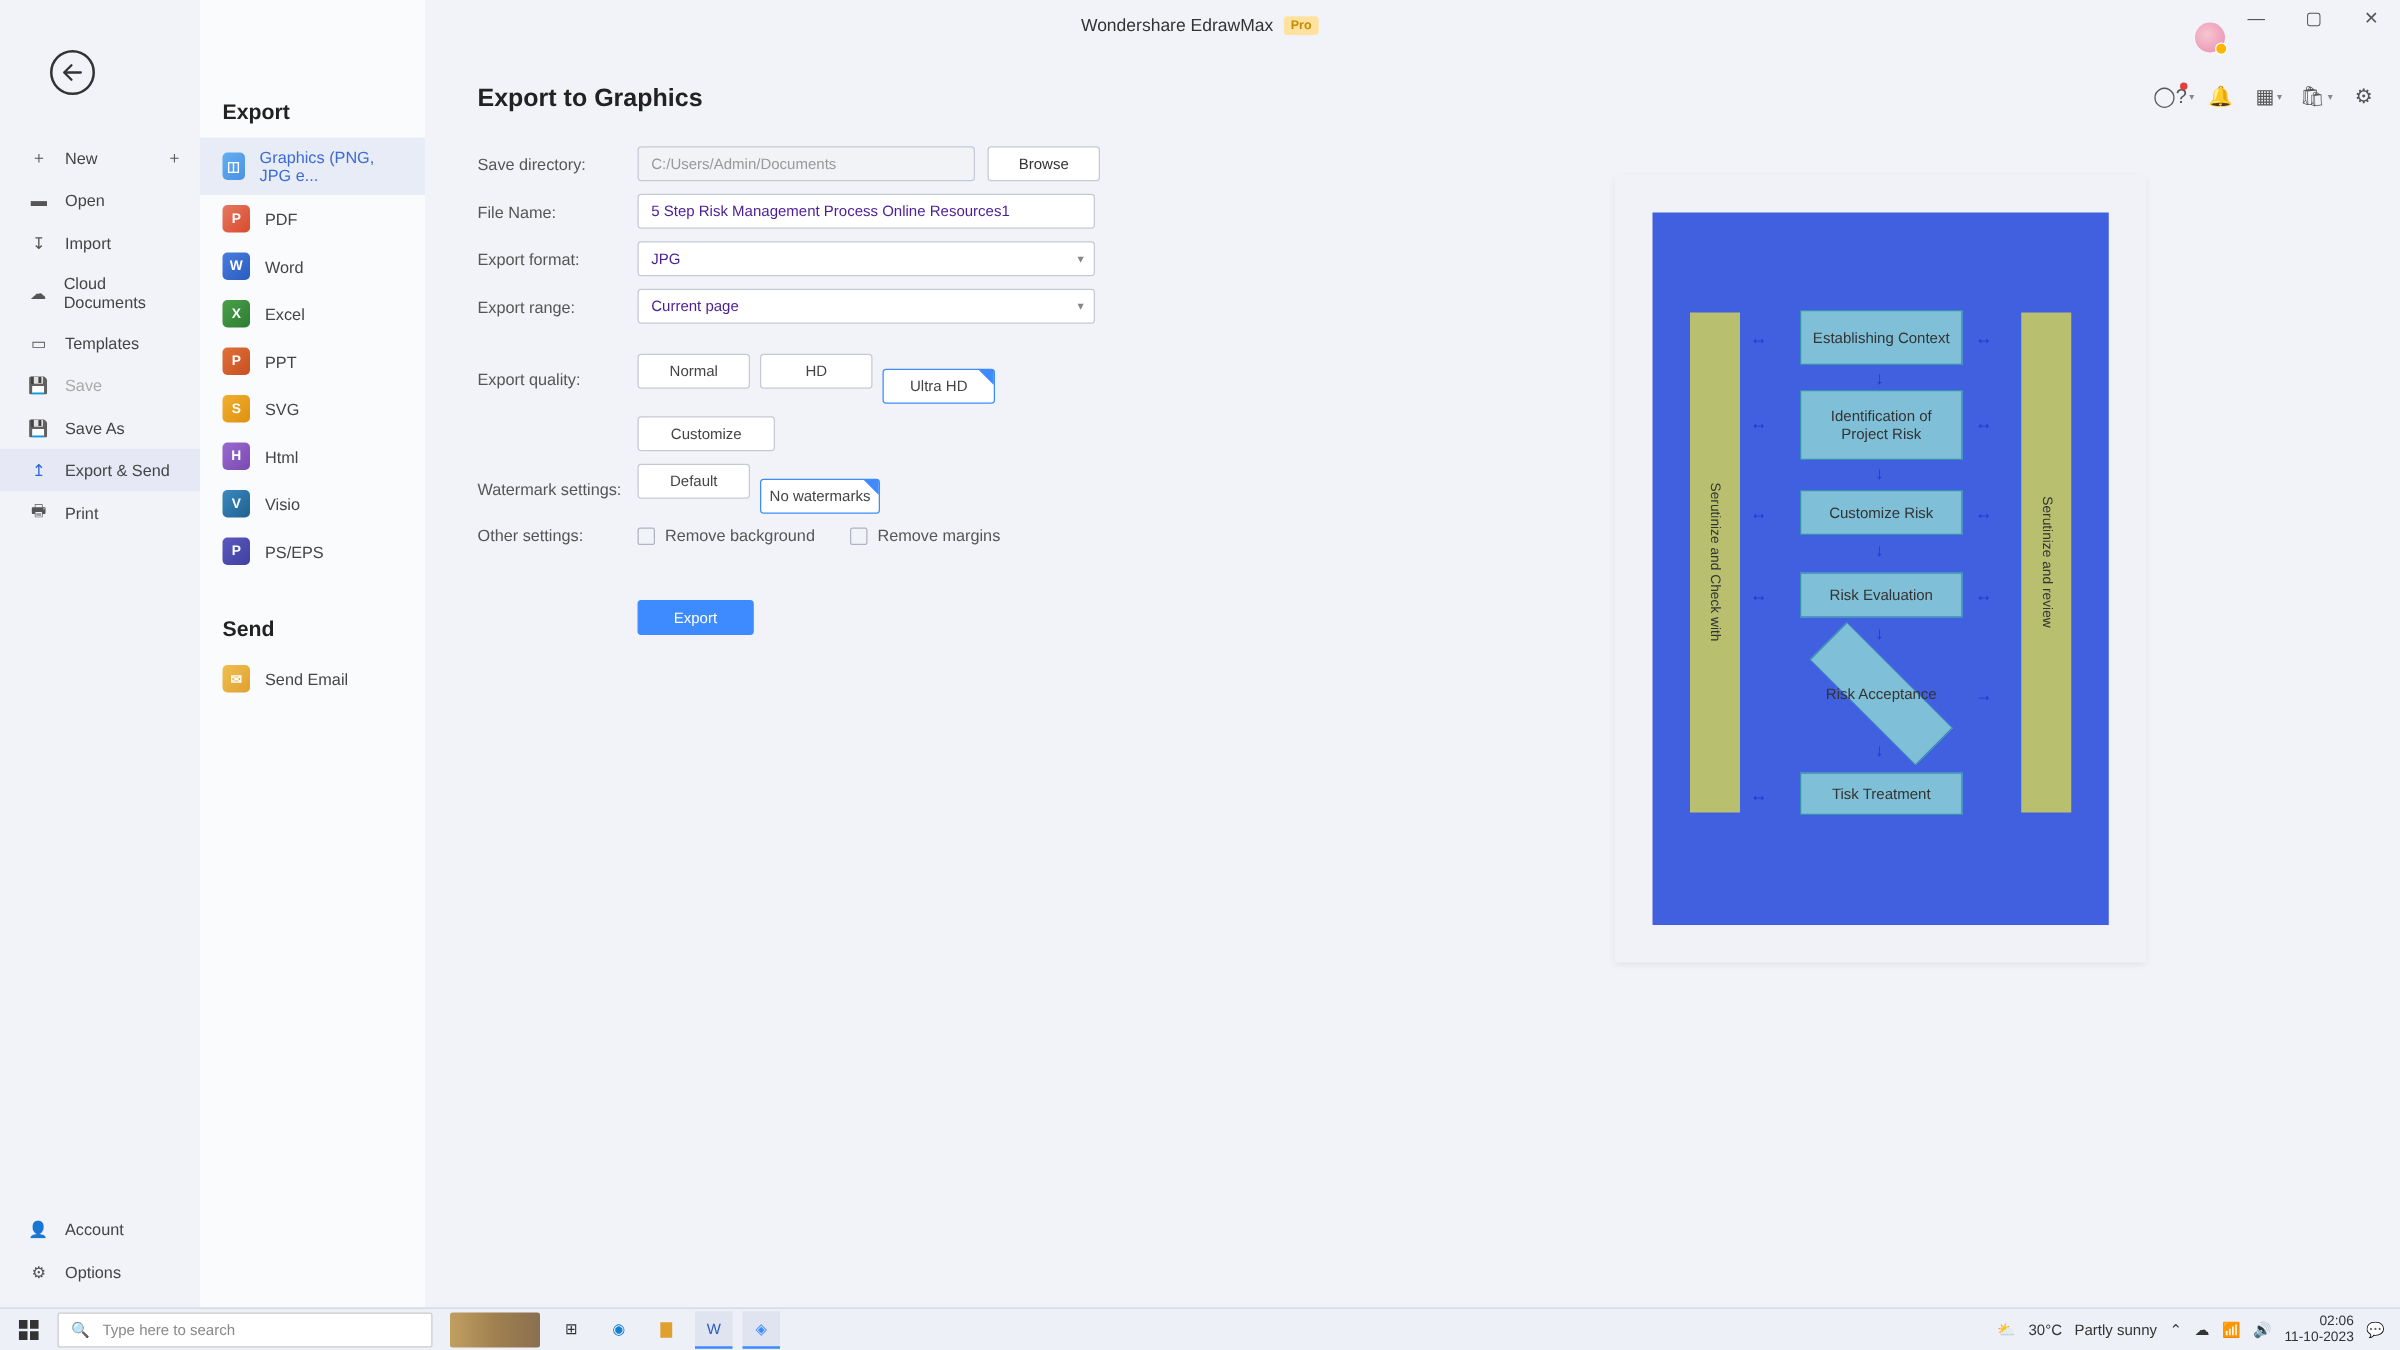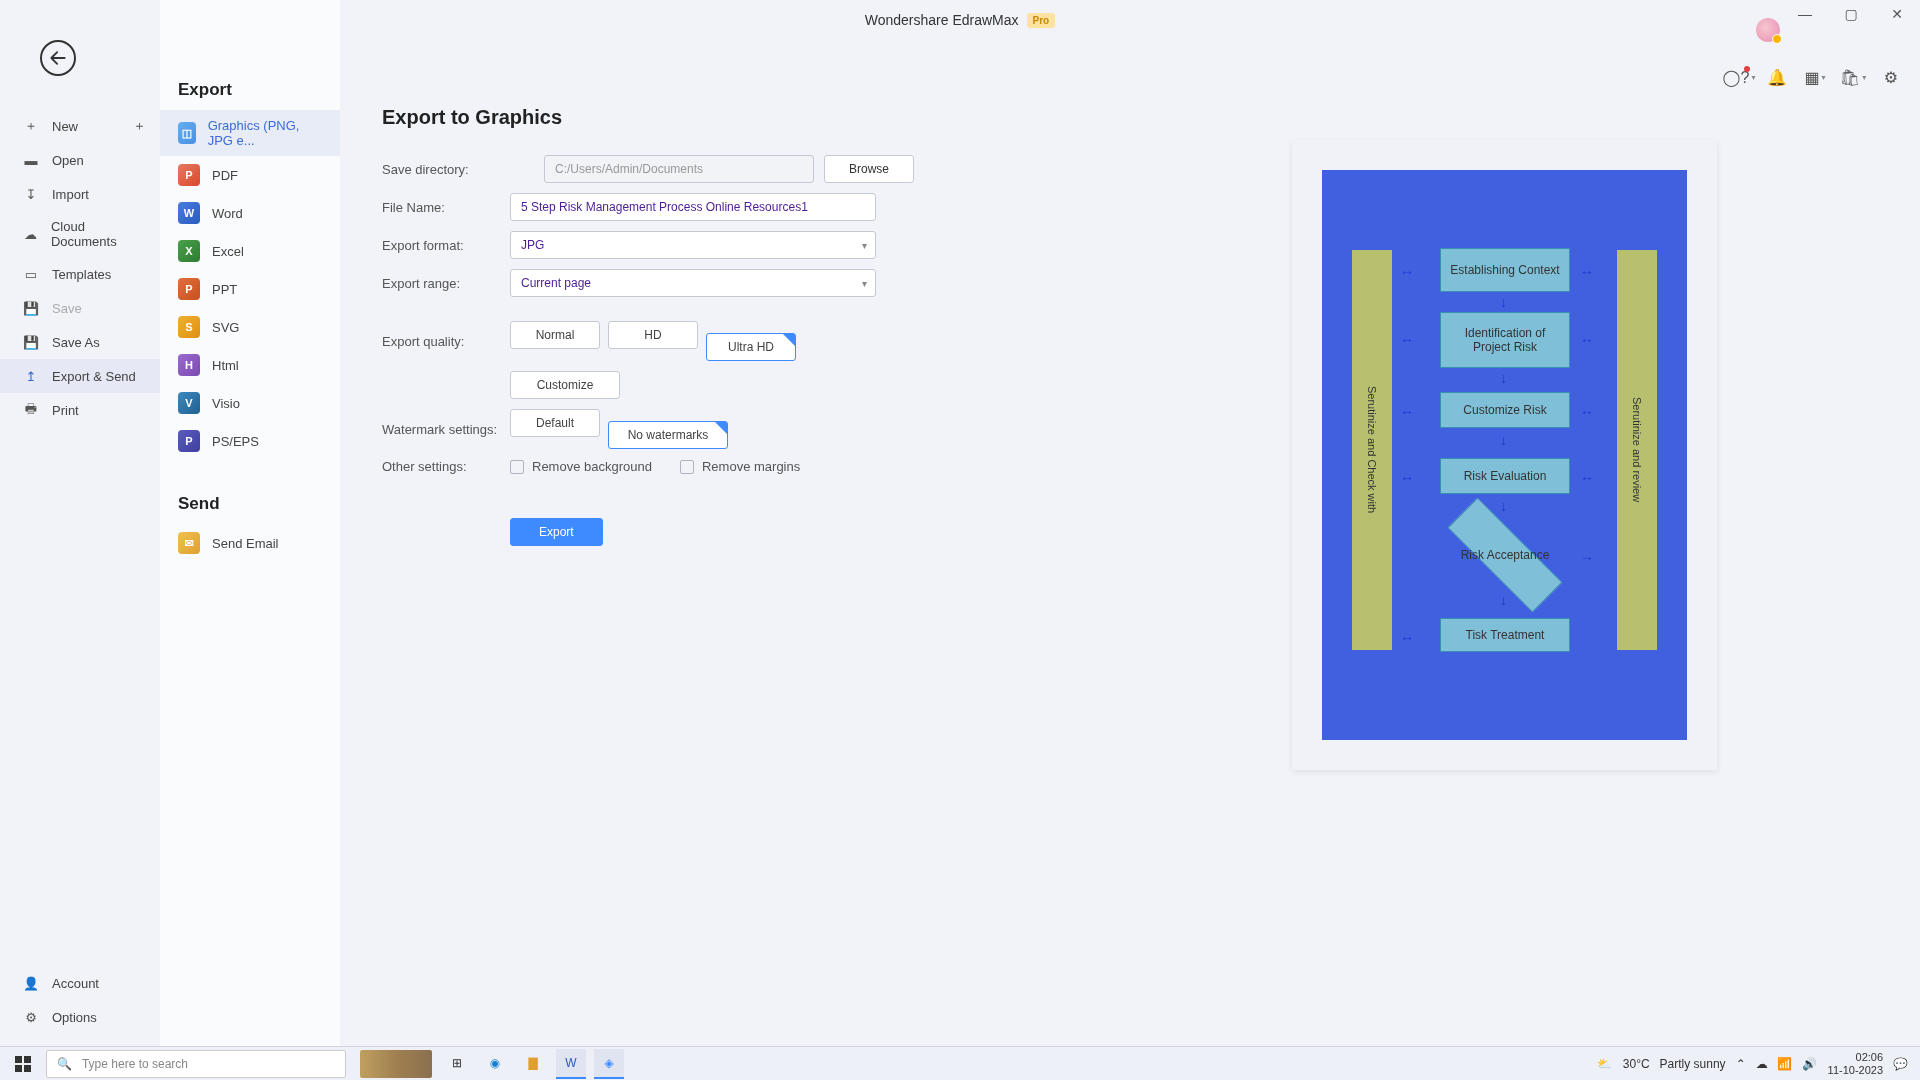--- a/index.html
+++ b/index.html
@@ -43,26 +43,26 @@
 .ico-word { background: linear-gradient(135deg,#4a7de0,#2a5bc0); }
 .ico-excel { background: linear-gradient(135deg,#4aa04a,#2e7d32); }
 .ico-ppt { background: linear-gradient(135deg,#e0703a,#c75020); }
 .ico-svg { background: linear-gradient(135deg,#f0b030,#e09010); }
 .ico-html { background: linear-gradient(135deg,#9a6ad0,#7a4ab0); }
 .ico-visio { background: linear-gradient(135deg,#3a8ac0,#206090); }
 .ico-ps { background: linear-gradient(135deg,#5a5ac0,#4040a0); }
 .ico-email { background: linear-gradient(135deg,#f0c050,#e0a030); }
 
 
-.main { position: absolute; left: 340px; top: 0; right: 0; bottom: 34px; padding: 106px 60px 0 42px; }
+.main { position: absolute; left: 340px; top: 0; right: 0; bottom: 34px; padding: 68px 60px 0 42px; }
 .main h2 { font-size: 20px; font-weight: 700; color: #222; margin-bottom: 26px; }
 .form-row { display: flex; align-items: center; margin-bottom: 10px; font-size: 13px; color: #555; }
 .form-row .label { width: 128px; flex-shrink: 0; }
 input[type=text], .select { height: 28px; border: 1px solid #c5c9d4; border-radius: 3px; background: #fff; padding: 0 10px; font-size: 12px; color: #4c1d95; }
-input[type=text]:disabled { background: #f2f3f7; color: #999; margin-left: 34px; }
+input[type=text]:disabled { background: #f2f3f7; color: #999; }
 .save-dir { width: 270px; margin-right: 10px; }
 .filename { width: 366px; border: 1px solid #4a88d8; }
 .select { width: 366px; position: relative; display: flex; align-items: center; cursor: pointer; }
 .select::after { content: "▾"; position: absolute; right: 8px; color: #888; font-size: 10px; }
 .btn { height: 28px; padding: 0 18px; border: 1px solid #c5c9d4; border-radius: 3px; background: #fff; font-size: 12px; color: #333; cursor: pointer; display: inline-flex; align-items: center; justify-content: center; }
 .btn.primary { background: #3d8bff; border-color: #3d8bff; color: #fff; padding: 0 28px; }
 .btn-group { display: flex; gap: 8px; }
 .btn-group .qbtn { width: 90px; height: 28px; border: 1px solid #c5c9d4; border-radius: 3px; background: #fff; font-size: 12px; color: #444; display: flex; align-items: center; justify-content: center; cursor: pointer; position: relative; }
 .btn-group .qbtn.selected { border-color: #3d8bff; margin-top: 12px; }
 .btn-group .qbtn.selected::after { content: ""; position: absolute; right: 0; top: 0; width: 0; height: 0; border-left: 12px solid transparent; border-top: 12px solid #3d8bff; }
@@ -256,21 +256,21 @@
     <span class="label"></span>
     <div class="btn-group">
       <div class="qbtn" style="width:110px">Customize</div>
     </div>
   </div>
 
   <div class="form-row">
     <span class="label">Watermark settings:</span>
     <div class="btn-group">
       <div class="qbtn">Default</div>
-      <div class="qbtn selected" style="width:120px">No watermarks</div>
+      <div class="qbtn selected" style="width:96px">No watermarks</div>
     </div>
   </div>
 
   <div class="form-row">
     <span class="label">Other settings:</span>
     <label class="checkbox">
         <span class="box"></span>
         <span>Remove background</span>
       </label>
     <label class="checkbox">

